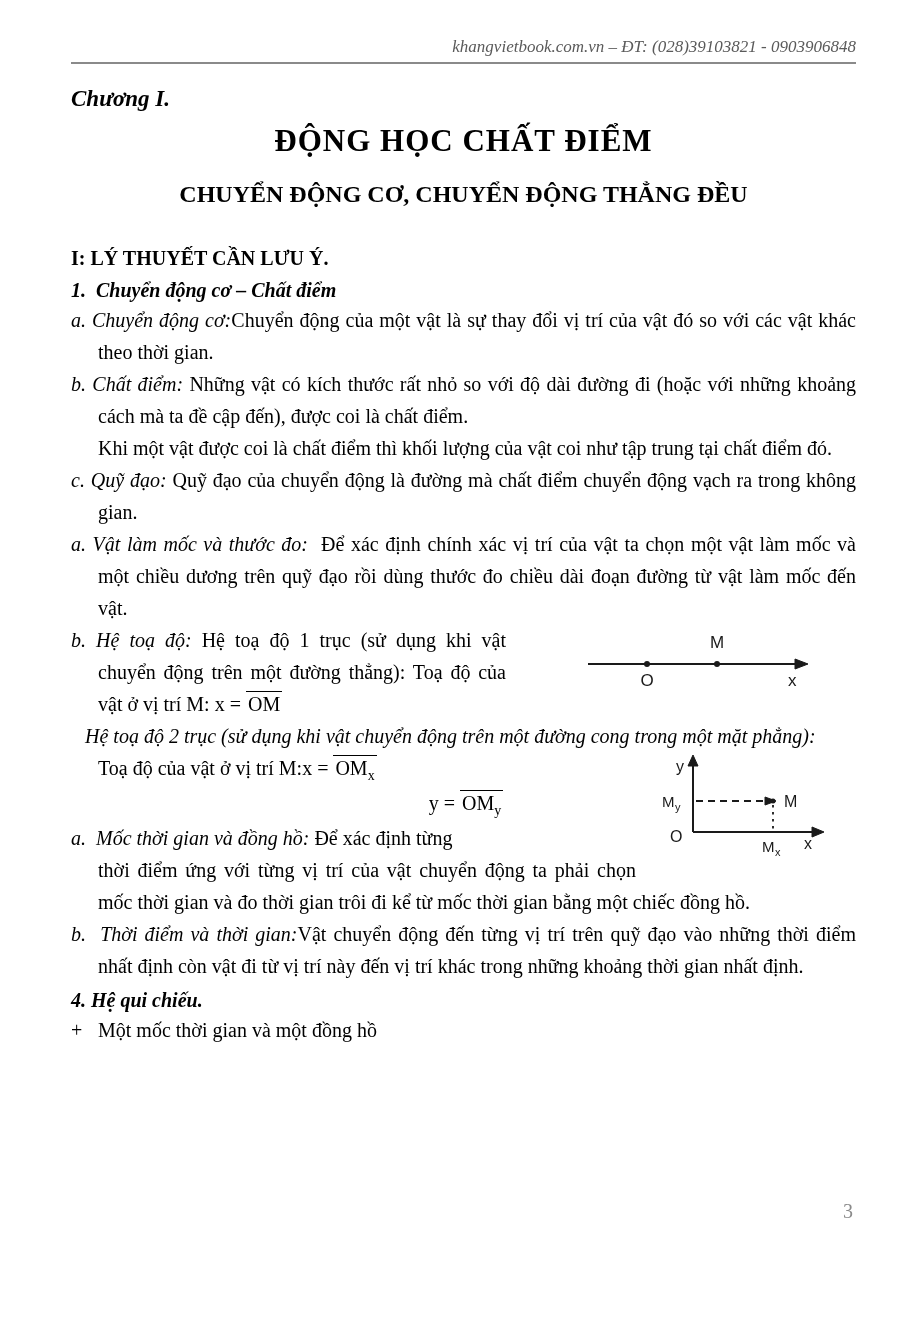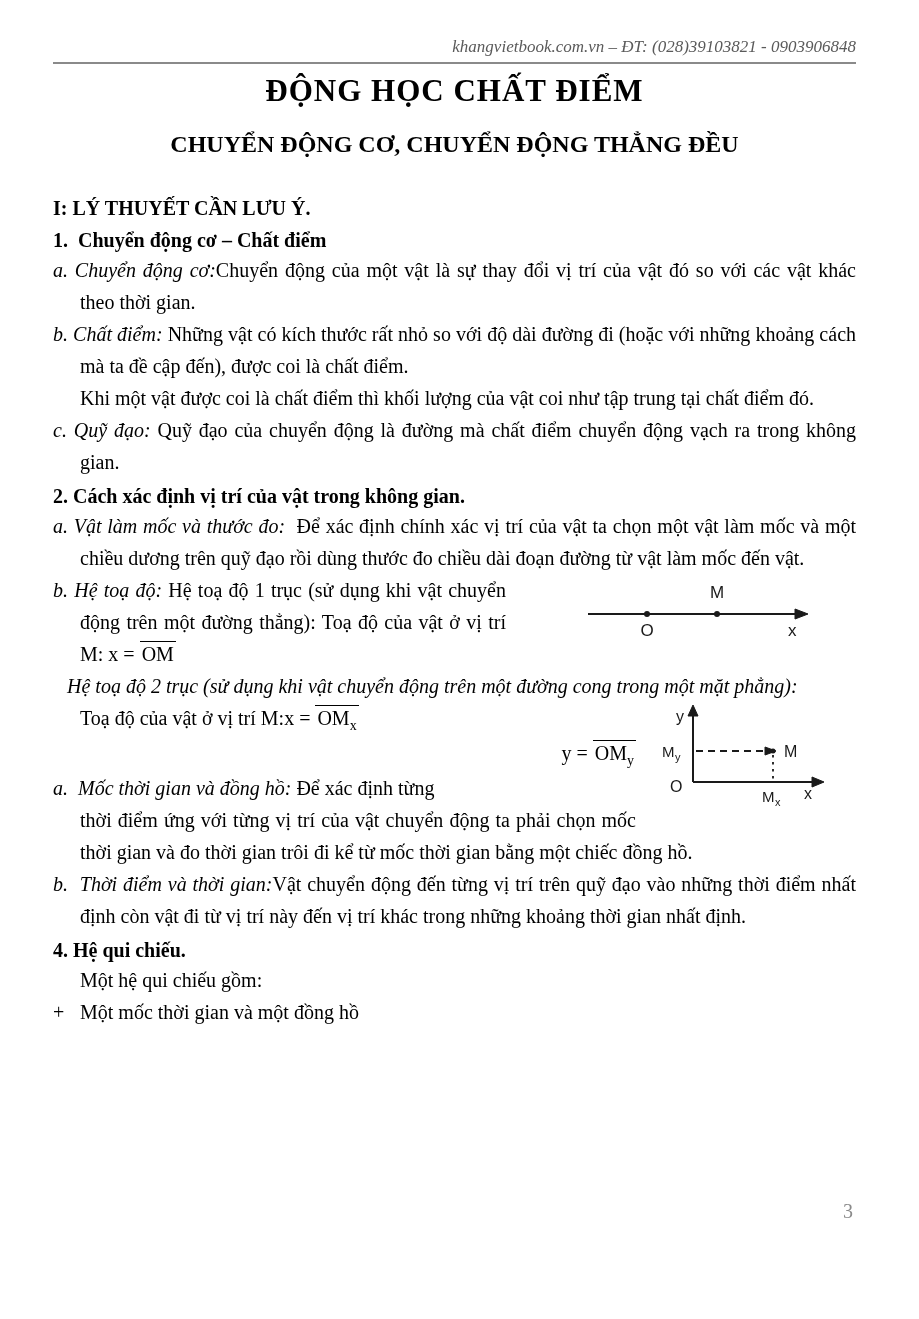--- a/index.html
+++ b/index.html
@@ -1,75 +1,75 @@
 <!DOCTYPE html>
 <html><head>
 <meta charset="utf-8">
 <style>
   html, body { margin:0; padding:0; background:#ffffff; }
   .page {
     position:relative;
     width:919px; height:1319px;
     background:#ffffff;
     box-sizing:border-box;
-    padding:36px 63px 0 53px;
+    padding:36px 63px 0 71px;
     font-family:"Liberation Serif","DejaVu Serif",serif;
     color:#000;
     overflow:hidden;
   }
   .header-row { text-align:right; font-style:italic; color:#5a5a5a; font-size:17px; line-height:22px; }
   .header-rule { border:none; border-top:2px solid #8a8a8a; margin:4px 0 0 0; }
   .chapter { margin-top:20px; font-size:23px; font-style:italic; font-weight:bold; line-height:30px; }
   .title { text-align:center; font-size:31px; font-weight:bold; margin:6px 0 0 0; line-height:42px; letter-spacing:1px; }
   .subtitle { text-align:center; font-size:24px; font-weight:bold; margin:14px 0 0 0; line-height:36px; }
   .h-main { font-size:20px; font-weight:bold; margin-top:32px; line-height:28px; }
-  .h-sec { font-size:20px; font-weight:bold; margin-top:4px; line-height:28px; }
+  .h-sec { font-size:20px; font-weight:bold; margin-top:4px; line-height:28px;font-style:italic; }
   .para { font-size:20px; line-height:32px; text-align:justify; margin:0; }
   .hang { padding-left:27px; text-indent:-27px; }
   .indent { padding-left:27px; }
   .indent-sm { padding-left:14px; }
   .italic { font-style:italic; }
   .ov { display:inline-block; border-top:1.5px solid #000; line-height:22px; padding:1px 2px 0 2px; text-indent:0; }
   .ov sub { font-size:14px; }
   .marker { display:inline-block; width:27px; text-indent:0; }
-  .yformula { margin-left:225px; text-align:right; }
+  .yformula { margin-left:225px; text-align:center; }
   .dia { float:right; }
   .dia1 { margin:2px 0 4px 20px; }
   .dia2 { margin:0 0 4px 20px; }
   .dia text { font-family:"Liberation Sans","DejaVu Sans",sans-serif; fill:#1a1a1a; }
   .dia line, .dia path { stroke:#1a1a1a; }
   .page-number { position:absolute; right:66px; top:1200px; font-size:20px; color:#8a8a8a; }
 </style>
 </head>
 <body>
 
 <div class="page">
 
   <div class="header-row">
     <span>khangvietbook.com.vn – ĐT: (028)39103821 - 0903906848</span>
   </div>
   <hr class="header-rule">
 
+  <div class="chapter">Chương I.</div>
 
   <div class="title">ĐỘNG HỌC CHẤT ĐIỂM</div>
   <div class="subtitle">CHUYỂN ĐỘNG CƠ, CHUYỂN ĐỘNG THẲNG ĐỀU</div>
 
   <div class="h-main">I: LÝ THUYẾT CẦN LƯU Ý.</div>
 
   <div class="h-sec">1.&nbsp; Chuyển động cơ – Chất điểm</div>
 
   <p class="para hang"><i class="italic">a. Chuyển động cơ:</i><span>Chuyển động của một vật là sự thay đổi vị trí của vật đó so với các vật khác theo thời gian.</span></p>
 
   <p class="para hang"><i class="italic">b. Chất điểm:</i><span> Những vật có kích thước rất nhỏ so với độ dài đường đi (hoặc với những khoảng cách mà ta đề cập đến), được coi là chất điểm.</span></p>
 
   <p class="para indent">Khi một vật được coi là chất điểm thì khối lượng của vật coi như tập trung tại chất điểm đó.</p>
 
   <p class="para hang"><i class="italic">c. Quỹ đạo:</i><span> Quỹ đạo của chuyển động là đường mà chất điểm chuyển động vạch ra trong không gian.</span></p>
 
-  <div class="h-sec">2. Cách xác định vị trí của vật trong không gian.</div>
 
   <p class="para hang"><i class="italic">a. Vật làm mốc và thước đo:</i><span>&nbsp; Để xác định chính xác vị trí của vật ta chọn một vật làm mốc và một chiều dương trên quỹ đạo rồi dùng thước đo chiều dài đoạn đường từ vật làm mốc đến vật.</span></p>
 
   <p class="para hang">
     <svg class="dia dia1" width="330" height="66" viewBox="0 0 330 66">
       <line x1="62" y1="38" x2="270" y2="38" stroke-width="2"></line>
       <path d="M282,38 L269,33 L269,43 Z" fill="#1a1a1a"></path>
       <circle cx="121" cy="38" r="3" fill="#1a1a1a"></circle>
       <circle cx="191" cy="38" r="3" fill="#1a1a1a"></circle>
       <text x="191" y="22" font-size="17" text-anchor="middle">M</text>
@@ -101,20 +101,19 @@
 
   <p class="para yformula"><span>y = </span><span class="ov"><span>OM</span><sub>y</sub></span></p>
 
 
   <p class="para hang"><i class="italic">a.&nbsp; Mốc thời gian và đồng hồ:</i><span> Để xác định từng</span><br><span>thời điểm ứng với từng vị trí của vật chuyển động ta phải chọn mốc thời gian và đo thời gian trôi đi kể từ mốc thời gian bằng một chiếc đồng hồ.</span></p>
 
   <p class="para hang"><i class="italic">b.&nbsp; Thời điểm và thời gian:</i><span>Vật chuyển động đến từng vị trí trên quỹ đạo vào những thời điểm nhất định còn vật đi từ vị trí này đến vị trí khác trong những khoảng thời gian nhất định.</span></p>
 
   <div class="h-sec">4. Hệ qui chiếu.</div>
 
-  <p class="para indent">Một hệ qui chiếu gồm:</p>
 
 
   <p class="para hang"><span class="marker">+</span><span>Một mốc thời gian và một đồng hồ</span></p>
 
   <div class="page-number">3</div>
 
 </div>
 
 </body></html>

